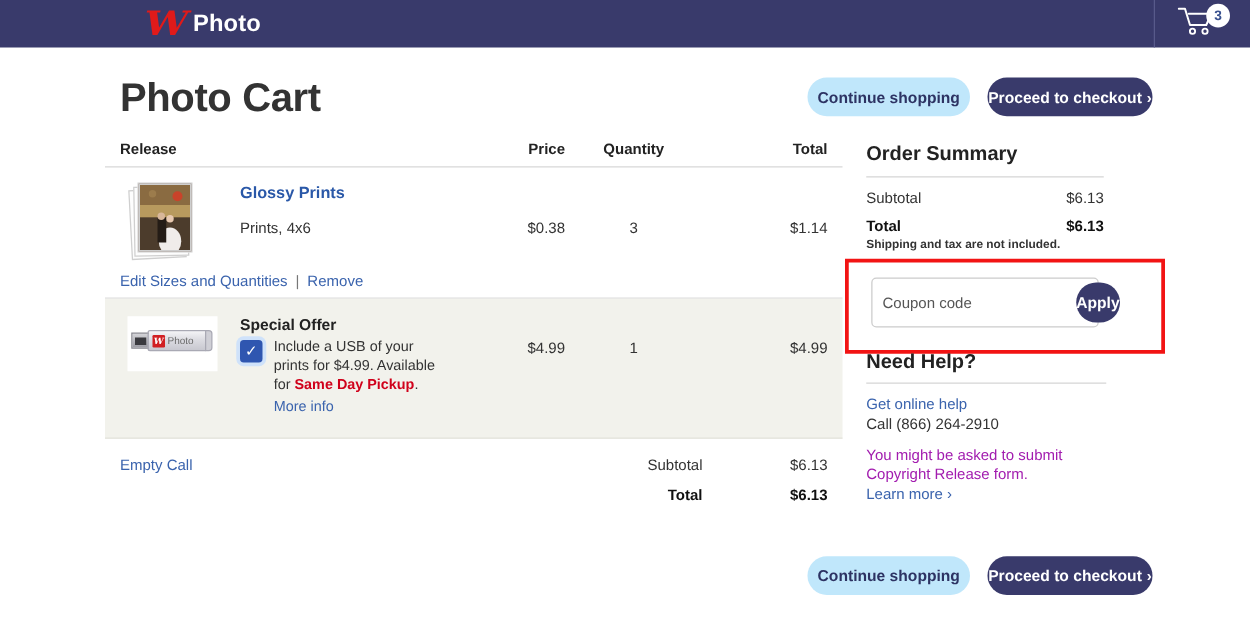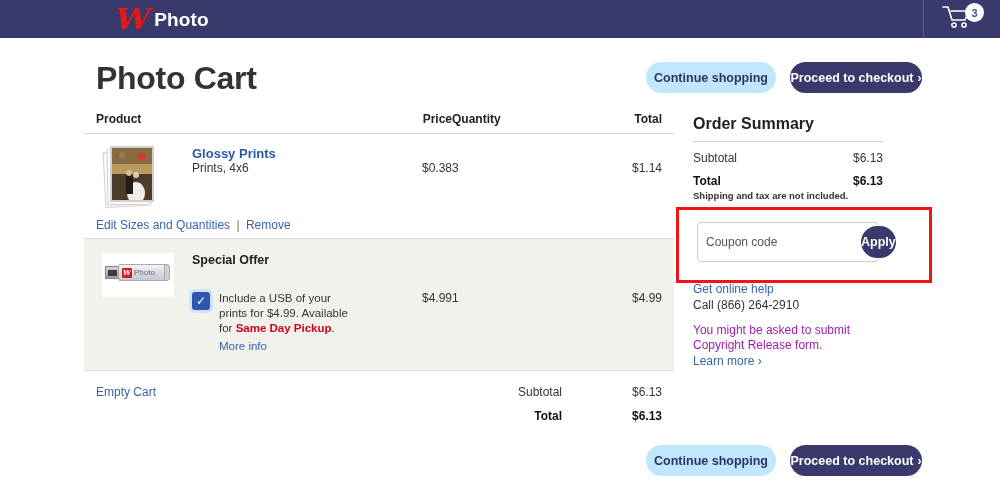--- a/index.html
+++ b/index.html
@@ -69,40 +69,40 @@
   
   .cart { position: absolute; left: 84px; top: 112px; width: 590px; }
   .thead {
     display: flex; align-items: flex-end;
     font-size: 12px; font-weight: bold; color: #222;
     padding: 0 12px 7px 12px;
     border-bottom: 1px solid #d8d8d8;
   }
   .c-prod { flex: 1; }
   .c-price { width: 92px; text-align: right; }
-  .c-qty   { width: 110px; text-align: left; }
+  .c-qty   { width: 110px; text-align: center; }
   .c-total { width: 100px; text-align: right; }
 
   .item { display: flex; padding: 12px 12px 0 12px; }
   .thumb-cell { width: 96px; flex: 0 0 96px; }
   .info-cell  { flex: 1; }
 
   .prints-stack { position: relative; width: 52px; height: 62px; margin-left: 8px; }
   .pr { position: absolute; background: #fdfdfd; border: 1px solid #cfcfcf; width: 44px; height: 56px; }
   .pr1 { left: 0; top: 5px; transform: rotate(-3deg); }
   .pr2 { left: 3px; top: 3px; transform: rotate(-1deg); }
   .pr3 { left: 6px; top: 0; }
   .photo-img {
     position: absolute; left: 7px; top: 1px; width: 42px; height: 54px;
     overflow: hidden; border: 1px solid #cfcfcf; background: #5c4630;
   }
 
   .prod-name {
     font-size: 13px; font-weight: bold; color: #2a58a8;
-    text-decoration: none; display: block; 
+    text-decoration: none; display: block; margin-bottom: 14px;
   }
   .prod-sub { font-size: 12px; color: #333; }
   .val { font-size: 12px; color: #333; }
   .vrow { display: flex; align-items: flex-start; }
   .vrow .c-price, .vrow .c-qty, .vrow .c-total { padding-top: 0; }
 
   .editrow {
     padding: 10px 12px 6px 12px; font-size: 12px;
     border-bottom: 1px solid #dcdcdc;
   }
@@ -137,21 +137,21 @@
   }
   .usb-conn i {
     position: absolute; left: 2px; top: 3px; width: 9px; height: 6px;
     background: #3a3a3f; display: block;
   }
   .usb-cap {
     position: absolute; left: 62px; top: 11px; width: 6px; height: 17px;
     background: #cfcfd6; border: 1px solid #a9a9b4; border-radius: 0 3px 3px 0;
   }
 
-  .offer-title { font-size: 12.5px; font-weight: bold; color: #222; margin-bottom: 24px; }
+  .offer-title { font-size: 12.5px; font-weight: bold; color: #222; margin-bottom: 4px; }
   .offer-body { display: flex; gap: 9px; }
   .cbx {
     width: 18px; height: 18px; flex: 0 0 18px; background: #2f56b0;
     border-radius: 3px; box-shadow: 0 0 0 3px #cfe2fa;
     display: flex; align-items: center; justify-content: center;
     color: #fff; font-size: 12px; cursor: pointer; margin-top: 1px;
   }
   .offer-text { font-size: 11.5px; line-height: 15px; color: #333; max-width: 148px; }
   .hot { color: #d0021b; font-weight: bold; }
   .moreinfo { font-size: 11.5px; color: #3a63ad; text-decoration: none; display: inline-block; margin-top: 0; cursor: pointer; }
@@ -229,21 +229,21 @@
     <button class="btn btn-light">Continue shopping</button>
     <button class="btn btn-dark">
       <span>Proceed to checkout</span>
       <span class="chev">›</span>
     </button>
   </div>
 
   <div class="cart">
 
     <div class="thead">
-      <div class="c-prod">Product</div>
+      <div class="c-prod">Release</div>
       <div class="c-price">Price</div>
       <div class="c-qty">Quantity</div>
       <div class="c-total">Total</div>
     </div>
 
     <div class="item">
       <div class="thumb-cell">
         <div class="prints-stack">
           <div class="pr pr1"></div>
           <div class="pr pr2"></div>
@@ -311,21 +311,21 @@
             </div>
             <div class="c-price val">$4.99</div>
             <div class="c-qty val">1</div>
             <div class="c-total val">$4.99</div>
           </div>
         </div>
       </div>
     </div>
 
     <div class="footrow">
-      <a class="empty-cart">Empty Cart</a>
+      <a class="empty-cart">Empty Call</a>
       <div class="sumlbl">Subtotal</div>
       <div class="sumval">$6.13</div>
     </div>
     <div class="footrow tot" style="padding-top:10px;">
       <div style="flex:1"></div>
       <div class="sumlbl">Total</div>
       <div class="sumval">$6.13</div>
     </div>
   </div>
 
@@ -342,20 +342,21 @@
     <div class="fineprint">Shipping and tax are not included.</div>
   </div>
 
   <div class="coupon-hl"></div>
   <div class="coupon-box">
     <input class="coupon-input" type="text" placeholder="Coupon code" style="">
     <button class="apply-btn">Apply</button>
   </div>
 
   <div class="help">
+    <div class="help-h">Need Help?</div>
     <a class="help-link">Get online help</a>
     <div class="help-line">Call (866) 264-2910</div>
     <div class="help-para">You might be asked to submit Copyright Release form.</div>
     <a class="help-link">Learn more ›</a>
   </div>
 
   <div class="row-bot-btns">
     <button class="btn btn-light">Continue shopping</button>
     <button class="btn btn-dark">
       <span>Proceed to checkout</span>

